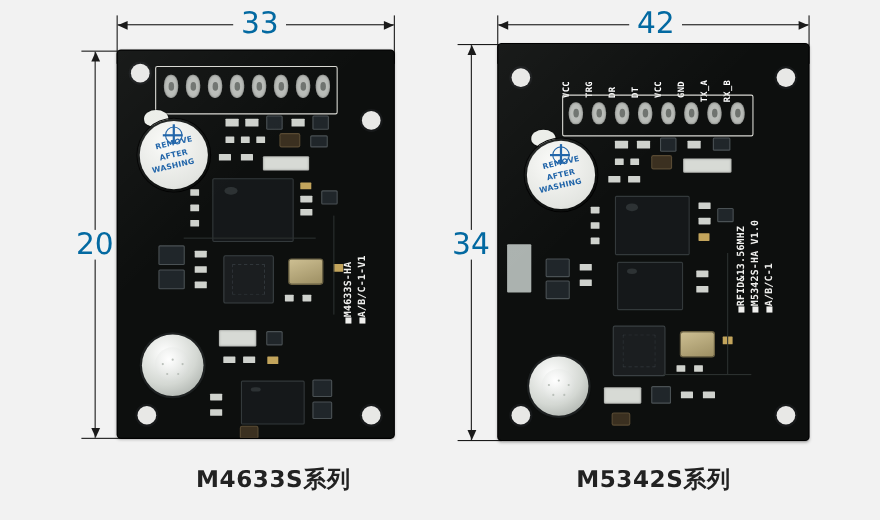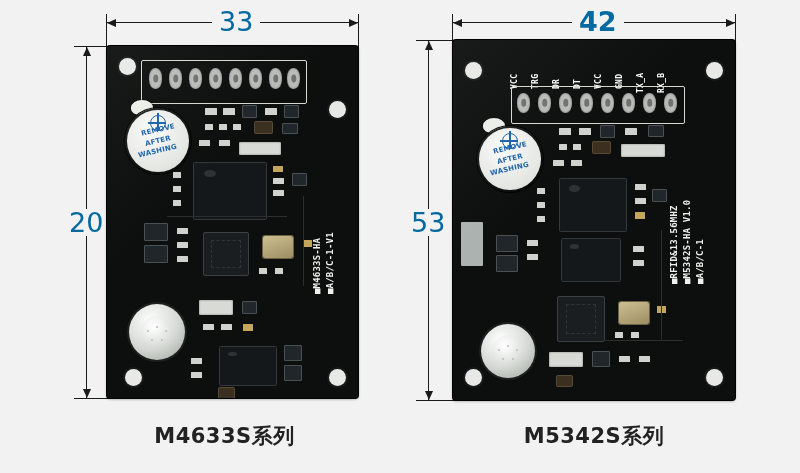--- a/index.html
+++ b/index.html
@@ -265,34 +265,34 @@
       <div class="ic" style="left:112px;top:300px;width:56px;height:38px;"></div>
       <div class="smd dk" style="left:178px;top:300px;width:16px;height:14px;"></div>
       <div class="smd dk" style="left:178px;top:320px;width:16px;height:14px;"></div>
       <div class="smd" style="left:84px;top:312px;width:11px;height:6px;"></div>
       <div class="smd" style="left:84px;top:326px;width:11px;height:6px;"></div>
       <div class="cap" style="left:112px;top:342px;width:15px;height:10px;"></div>
       <div class="trace" style="left:60px;top:170px;width:120px;height:1px;"></div>
       <div class="trace" style="left:196px;top:150px;width:1px;height:90px;"></div>
     </div>
 
-    <div class="caption" style="left:99px;top:422px;width:251px;">M4633S系列</div>
+    <div class="caption" style="left:123px;top:422px;width:251px;">M4633S系列</div>
   </div>
 
   <div>
 
     <div class="ext" style="left:452px;top:14px;width:1px;height:44px;"></div>
     <div class="ext" style="left:735px;top:14px;width:1px;height:44px;"></div>
     <div class="dim-h" style="left:453px;top:22px;width:282px;"></div>
-    <div class="dim-label" style="left:572px;top:8px;font-weight:bold;">42</div>
+    <div class="dim-label" style="left:572px;top:8px;">42</div>
 
     <div class="ext" style="left:416px;top:40px;width:40px;height:1px;"></div>
     <div class="ext" style="left:416px;top:400px;width:40px;height:1px;"></div>
     <div class="dim-v" style="left:428px;top:41px;height:359px;"></div>
-    <div class="dim-label" style="left:404px;top:209px;">53</div>
+    <div class="dim-label" style="left:404px;top:209px;">34</div>
 
     <div class="board" style="left:453px;top:40px;width:282px;height:360px;">
 
       <div class="hole" style="left:12px;top:22px;width:17px;height:17px;"></div>
       <div class="hole" style="right:12px;top:22px;width:17px;height:17px;"></div>
       <div class="hole" style="left:12px;bottom:14px;width:17px;height:17px;"></div>
       <div class="hole" style="right:12px;bottom:14px;width:17px;height:17px;"></div>
 
       <div>
         <div class="pinlab" style="left:66px;top:40px;">VCC</div>

